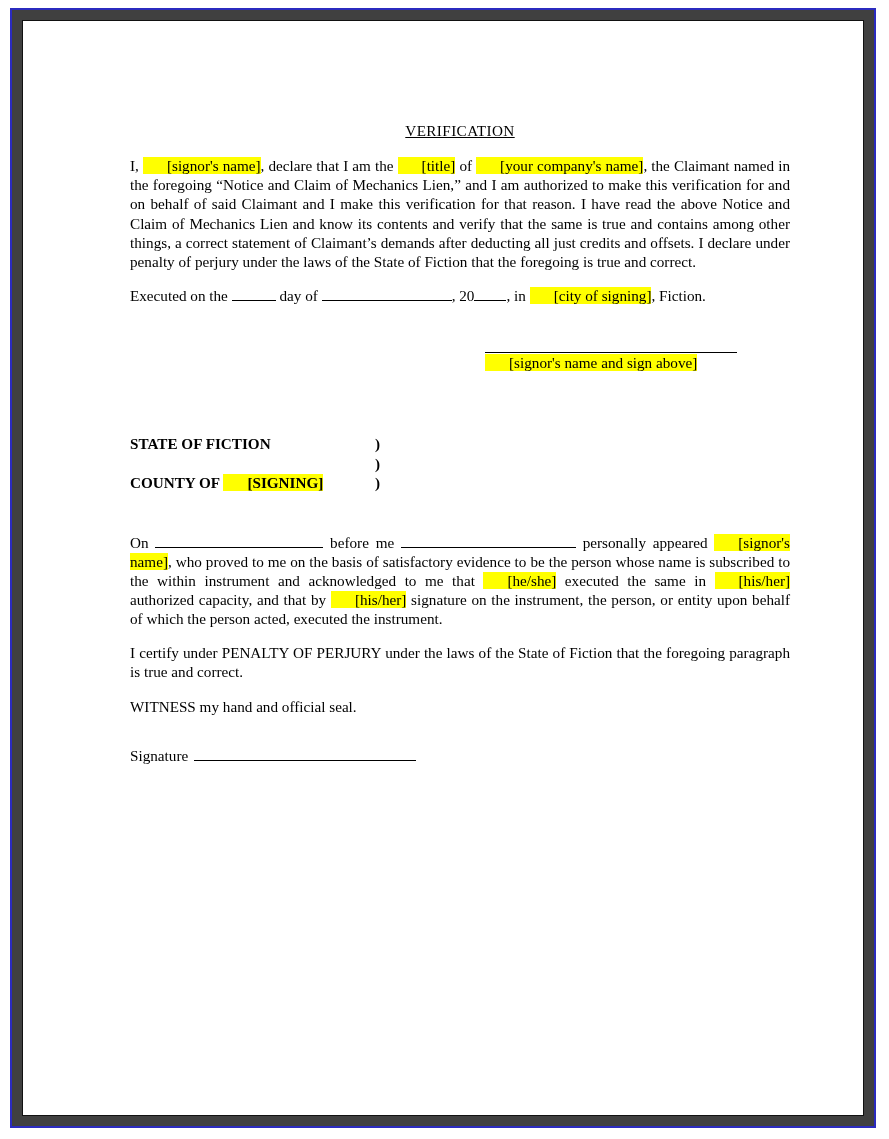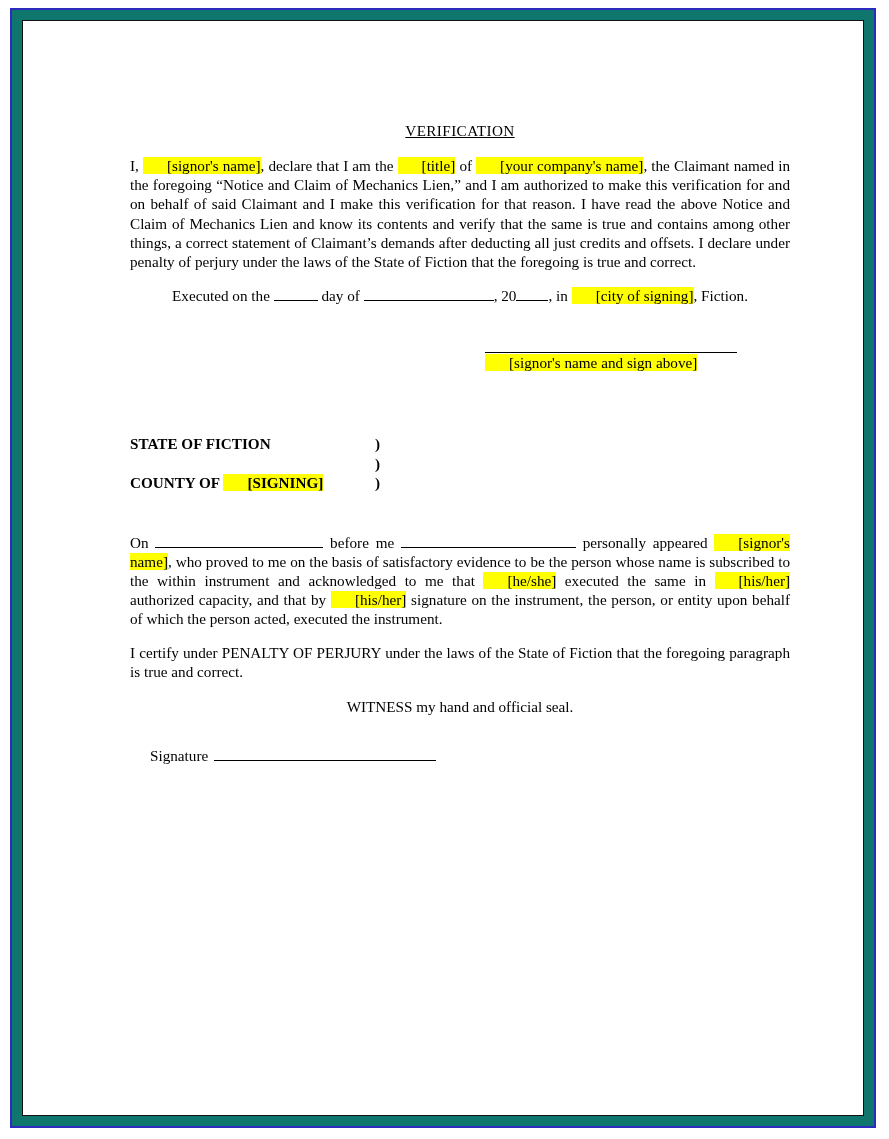--- a/index.html
+++ b/index.html
@@ -13,21 +13,21 @@
     font-family: "Liberation Serif", serif;
   }
   .page-frame {
     position: absolute;
     left: 10px;
     top: 8px;
     width: 866px;
     height: 1120px;
     border: 2px solid #2b2bbf;
     box-sizing: border-box;
-    background: #0f766e;
+    background: #404040;
   }
   .page-inner {
     position: absolute;
     left: 10px;
     top: 10px;
     right: 10px;
     bottom: 10px;
     border: 1px solid #111111;
     background: #ffffff;
     box-sizing: border-box;
@@ -48,21 +48,21 @@
     font-size: 15.2px;
     letter-spacing: 0.4px;
     margin: 0 0 16px 0;
   }
   p.para {
     margin: 0 0 15px 0;
     text-align: justify;
     text-justify: inter-word;
   }
   p.para.last-left {
-    text-align: center;
+    text-align: left;
   }
   .hl {
     background: #ffff00;
     padding-left: 24px;
   }
   .blank-sm { display: inline-block; border-bottom: 1px solid #000; width: 44px; }
   .blank-md { display: inline-block; border-bottom: 1px solid #000; width: 130px; }
   .blank-xs { display: inline-block; border-bottom: 1px solid #000; width: 32px; }
   .blank-on { display: inline-block; border-bottom: 1px solid #000; width: 168px; }
   .blank-before { display: inline-block; border-bottom: 1px solid #000; width: 175px; }
@@ -89,21 +89,20 @@
   .state-row {
     display: flex;
   }
   .state-left { width: 245px; }
   .state-paren { width: 20px; }
   .notary-block {
     margin-top: 40px;
   }
   .sig-final {
     margin-top: 30px;
-    margin-left: 20px;
   }
   .sig-final .sig-rule {
     display: inline-block;
     border-bottom: 1px solid #000;
     width: 222px;
     margin-left: 6px;
   }
 </style>
 </head>
 <body>

